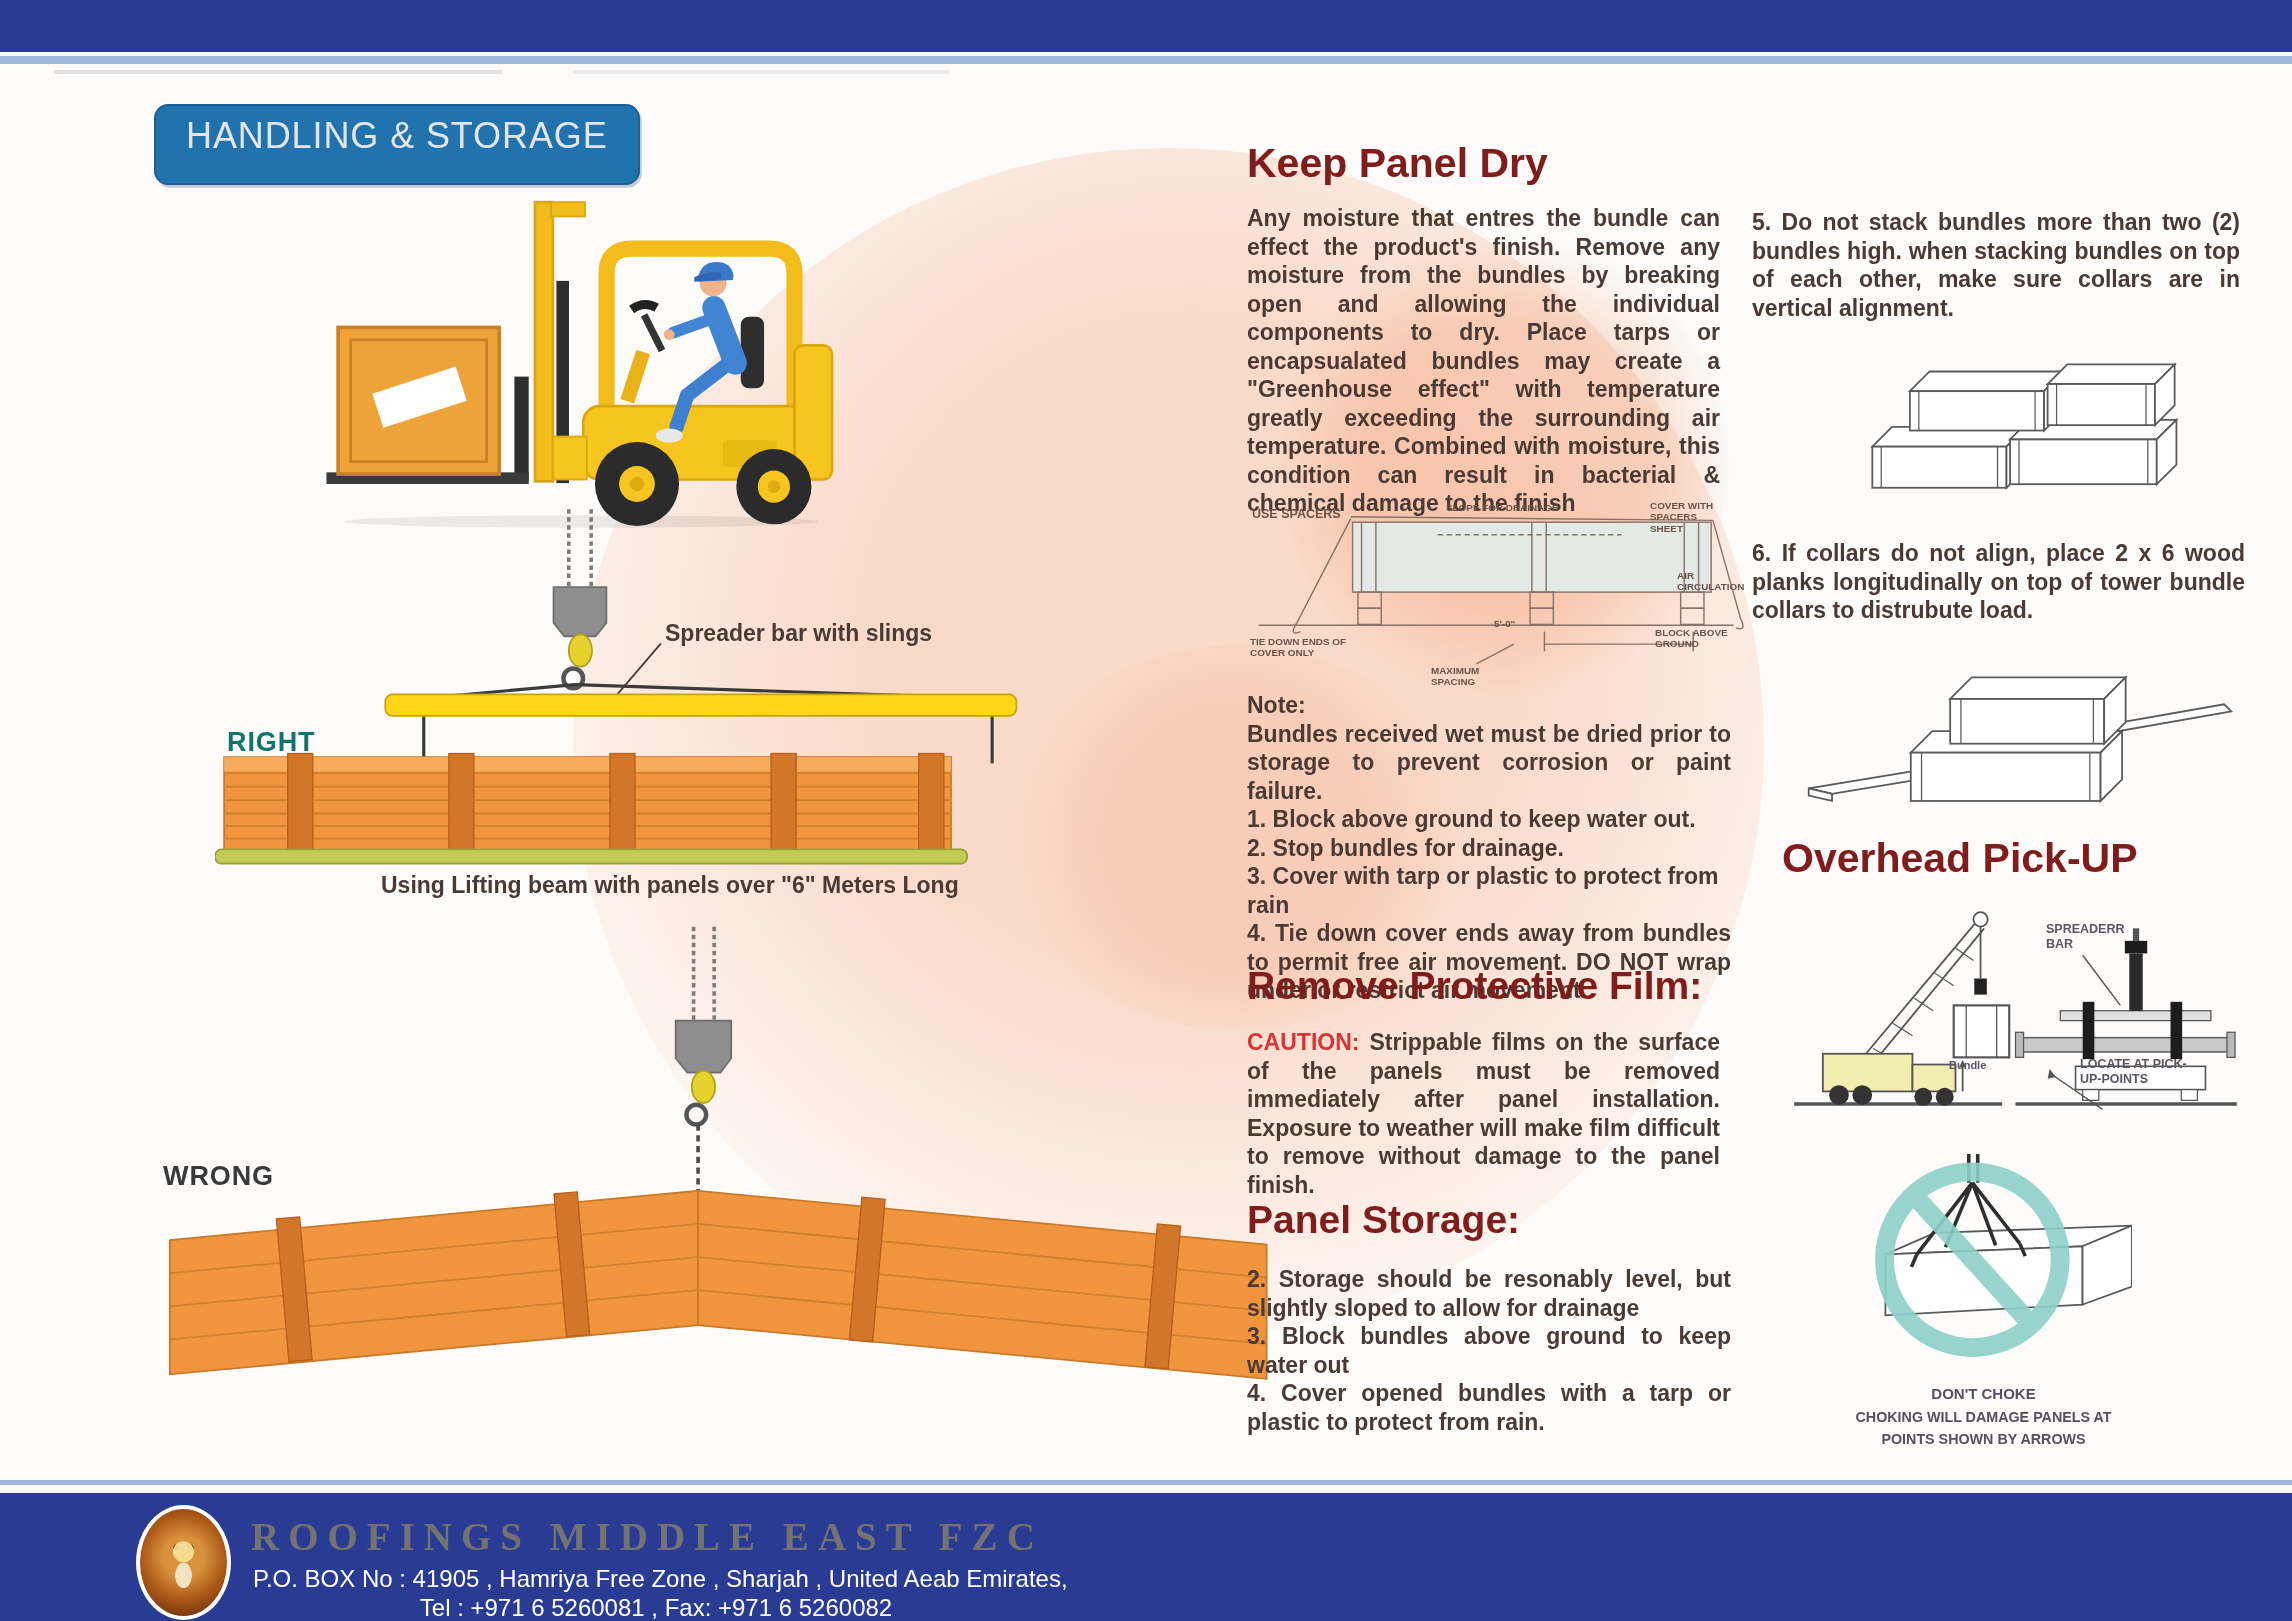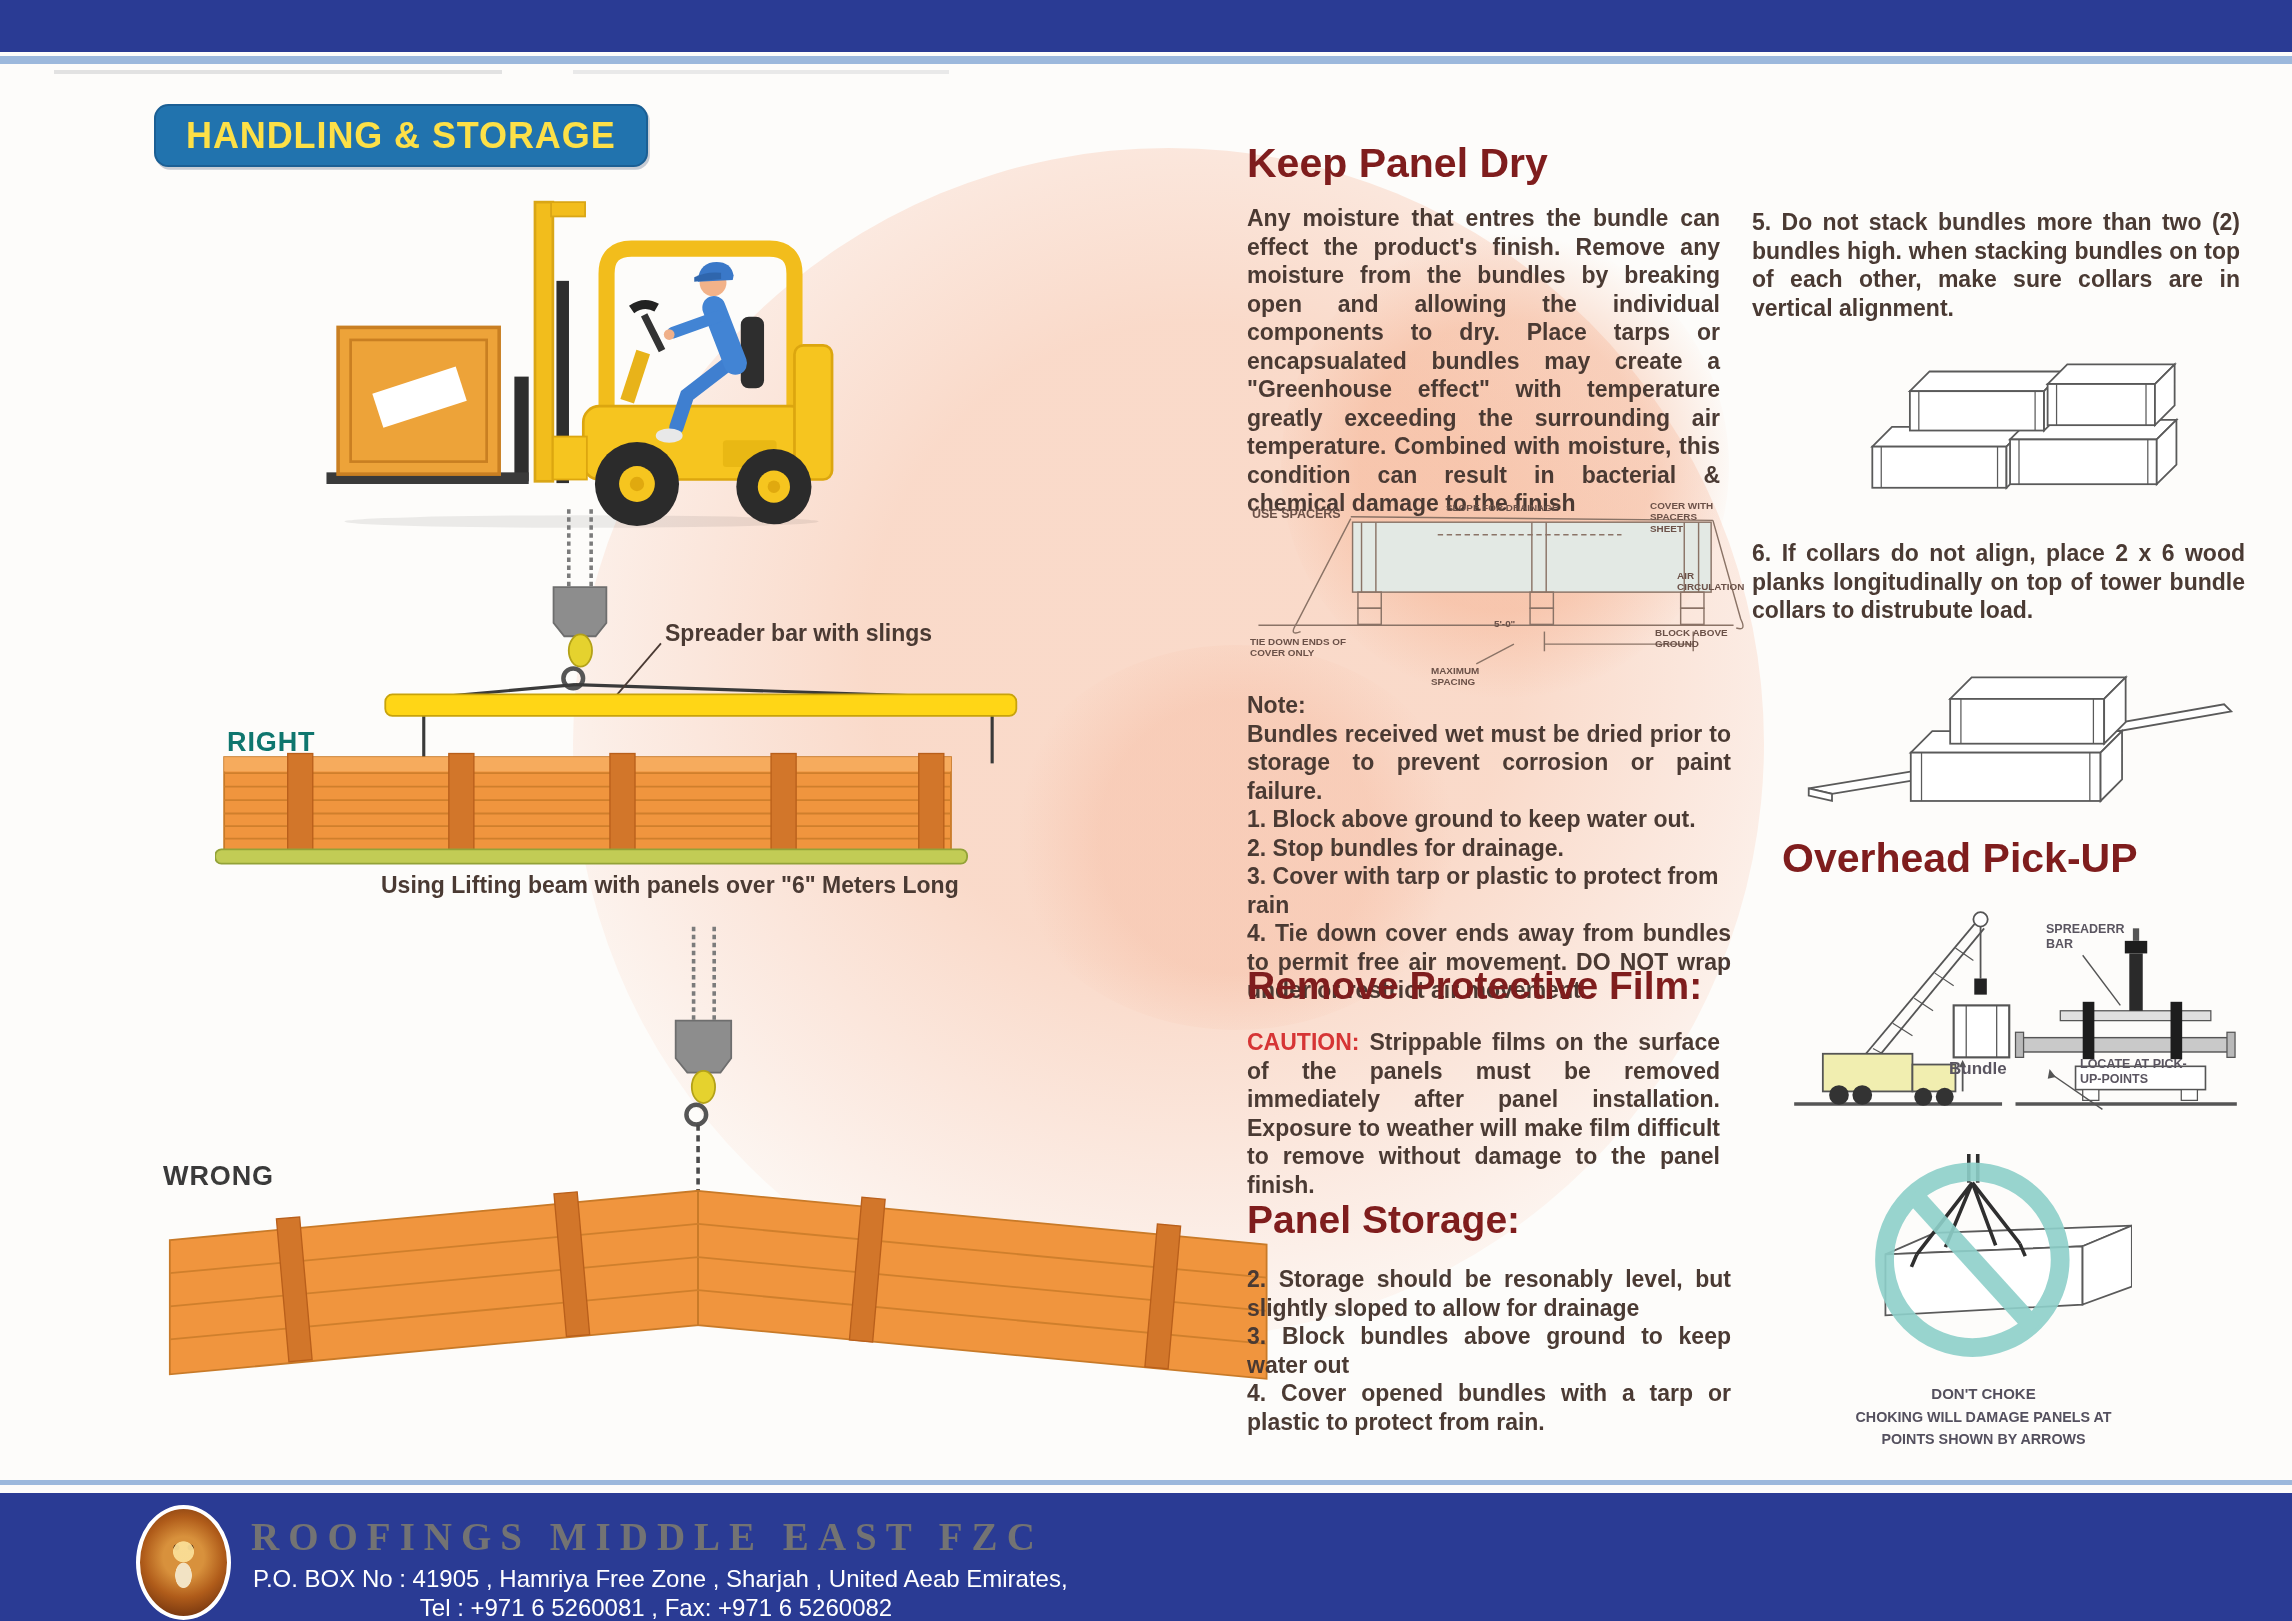--- a/index.html
+++ b/index.html
@@ -1,20 +1,20 @@
 <!DOCTYPE html>
 <html style="font-size:14.3px"><head>
 <meta charset="utf-8">
 <style>
   * { margin:0; padding:0; box-sizing:border-box; }
   html,body { width:2293px; height:1621px; }
   body { position:relative; background:#fdfcfa; font-family:"Liberation Sans", sans-serif; overflow:hidden; }
   .abs { position:absolute; }
-  .badge { background:#2173ae; color:#fde047; font-weight:bold; font-size:36px; letter-spacing:0.9px;
-           padding:9px 30px 8px 30px; border-radius:14.3px; border:2.7px solid #1b5f94; box-shadow:1.8px 2.7px 0 rgba(40,60,100,.25); }
+  .badge { background:#2173ae; color:#e5e5e5; font-weight:normal; font-size:36px; letter-spacing:0.9px;
+           padding:9px 30px 26px 30px; border-radius:14.3px; border:2.7px solid #1b5f94; box-shadow:1.8px 2.7px 0 rgba(40,60,100,.25); }
   .h-blue { color:#7f1d1d; font-weight:bold; }
   .body-text { color:#4a3a33; font-weight:600; font-size:23px; line-height:1.24; text-align:justify; }
   .list-text { color:#4a3a33; font-weight:600; font-size:23px; line-height:1.24; }
   .diagram-label { font-weight:bold; color:#6b5148; line-height:1.15; }
   .tech-label { font-weight:bold; color:#5a5560; line-height:1.2; }
   .caution { color:#d63535; font-weight:bold; }
   .footer-band { background:#2a3b94; }
   .serif { font-family:"Liberation Serif", serif; }
   svg { display:block; }
 </style>
@@ -307,21 +307,21 @@
     <rect x="386" y="36" width="7" height="14" fill="#555555"></rect>
     <rect x="322" y="190" width="145" height="26" fill="#ffffff" stroke="#555555" stroke-width="1.8"></rect>
     <rect x="330" y="216" width="18" height="12" fill="#ffffff" stroke="#555555" stroke-width="1.4"></rect>
     <rect x="440" y="216" width="18" height="12" fill="#ffffff" stroke="#555555" stroke-width="1.4"></rect>
     <line x1="330" y1="66" x2="372" y2="122" stroke="#555555" stroke-width="1.6"></line>
     <line x1="352" y1="238" x2="294" y2="198" stroke="#555555" stroke-width="1.6"></line>
     <polygon points="291,204 300,202 293,193" fill="#555555"></polygon>
   </g>
 </svg>
 <div class="abs tech-label" style="left:2046px;top:922px;width:90px;font-size:12.5px;">SPREADERR BAR</div>
-<div class="abs tech-label" style="left:1949px;top:1059px;font-size:17px;">Bundle</div>
+<div class="abs tech-label" style="left:1949px;top:1059px;font-size:11px;">Bundle</div>
 <div class="abs tech-label" style="left:2080px;top:1057px;width:112px;font-size:12.5px;">LOCATE AT PICK-UP-POINTS</div>
 
 <svg class="abs" style="left:1836px;top:1154px;" width="296" height="224" viewBox="0 0 330 250">
   <g fill="#ffffff" stroke="#5a5a5a" stroke-width="2">
     <polygon points="55,112 110,88 330,80 275,103"></polygon>
     <polygon points="55,112 275,103 275,168 55,180"></polygon>
     <polygon points="275,103 330,80 330,148 275,168"></polygon>
   </g>
   <g stroke="#2f2f2f" stroke-width="4" fill="none">
     <line x1="148" y1="0" x2="148" y2="32"></line>

